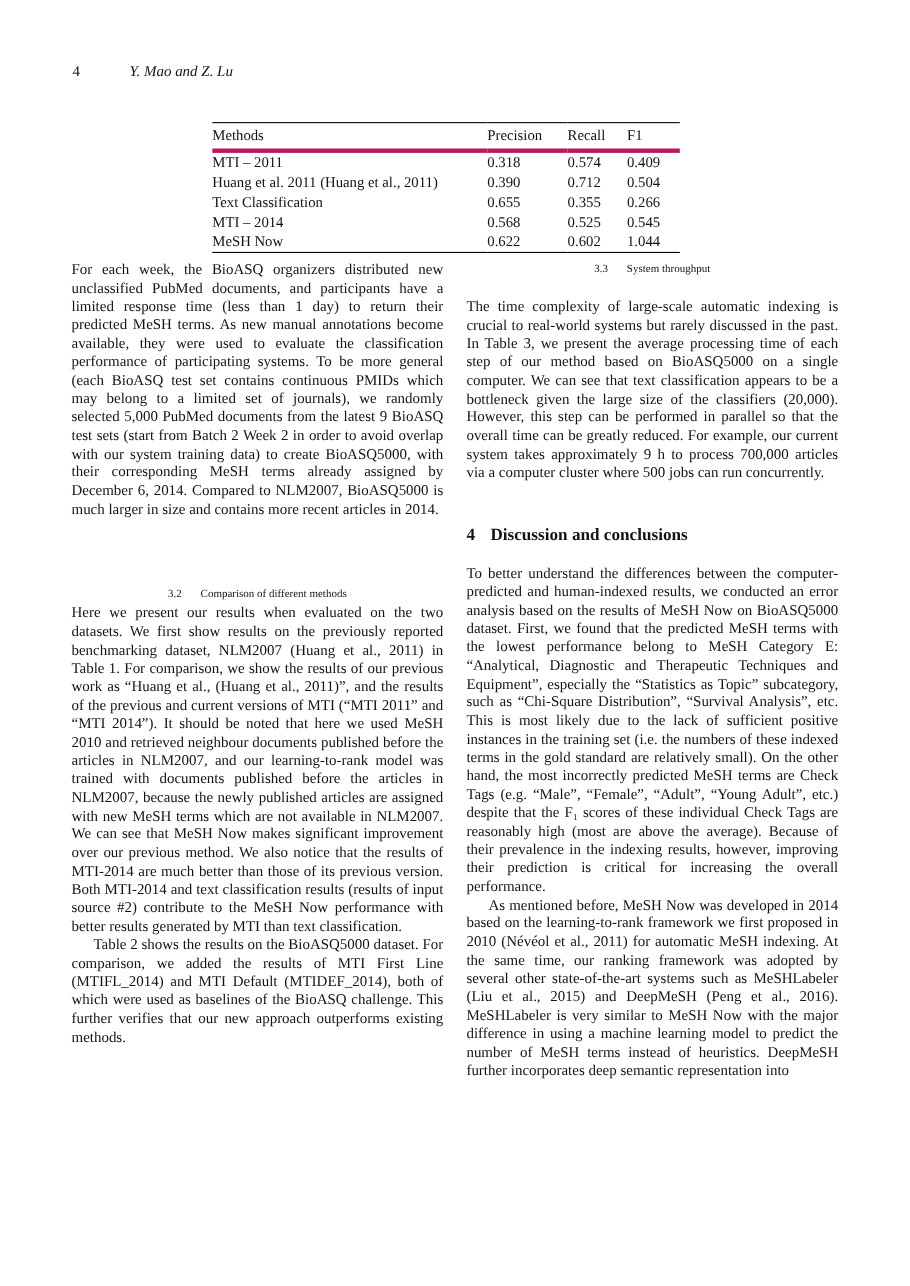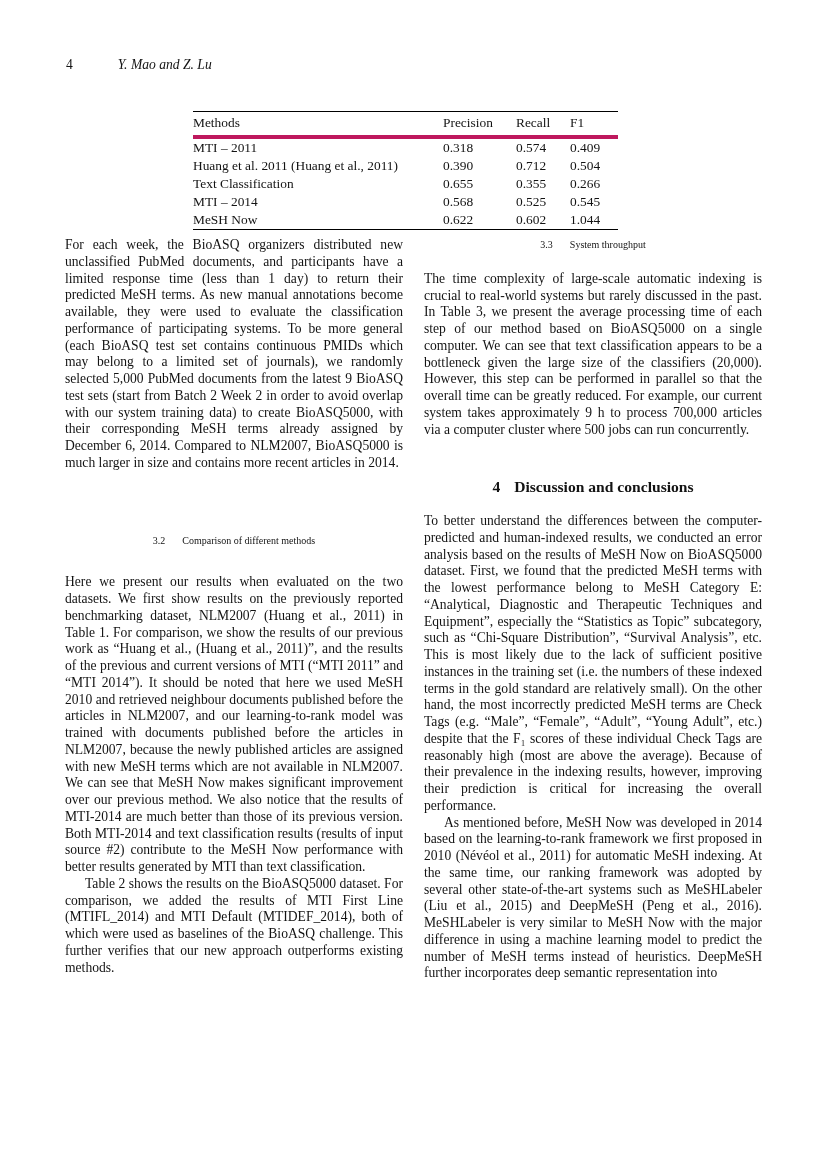--- a/index.html
+++ b/index.html
@@ -73,26 +73,26 @@
 
   .subsection-heading {
     font-size: 10px;
     text-align: center;
   }
   .subsection-heading .sec-num { margin-right: 17px; }
 
   .section-heading {
     font-weight: bold;
     font-size: 15.6px;
-    text-align: center;
+    text-align: left;
   }
   .section-heading .sec-num { margin-right: 14px; }
 
   
-  .col-left .h-32 { margin-top: 61px; margin-bottom: 25px; }
+  .col-left .h-32 { margin-top: 61px; }
   .col-right .h-33 { margin-bottom: 17px; }
   .col-right .h-4 { margin-top: 41px; margin-bottom: 17px; }
 </style>
 </head>
 <body>
 
 <div class="page">
 
   <div class="running-head">
     <span class="pagenum">4</span>

